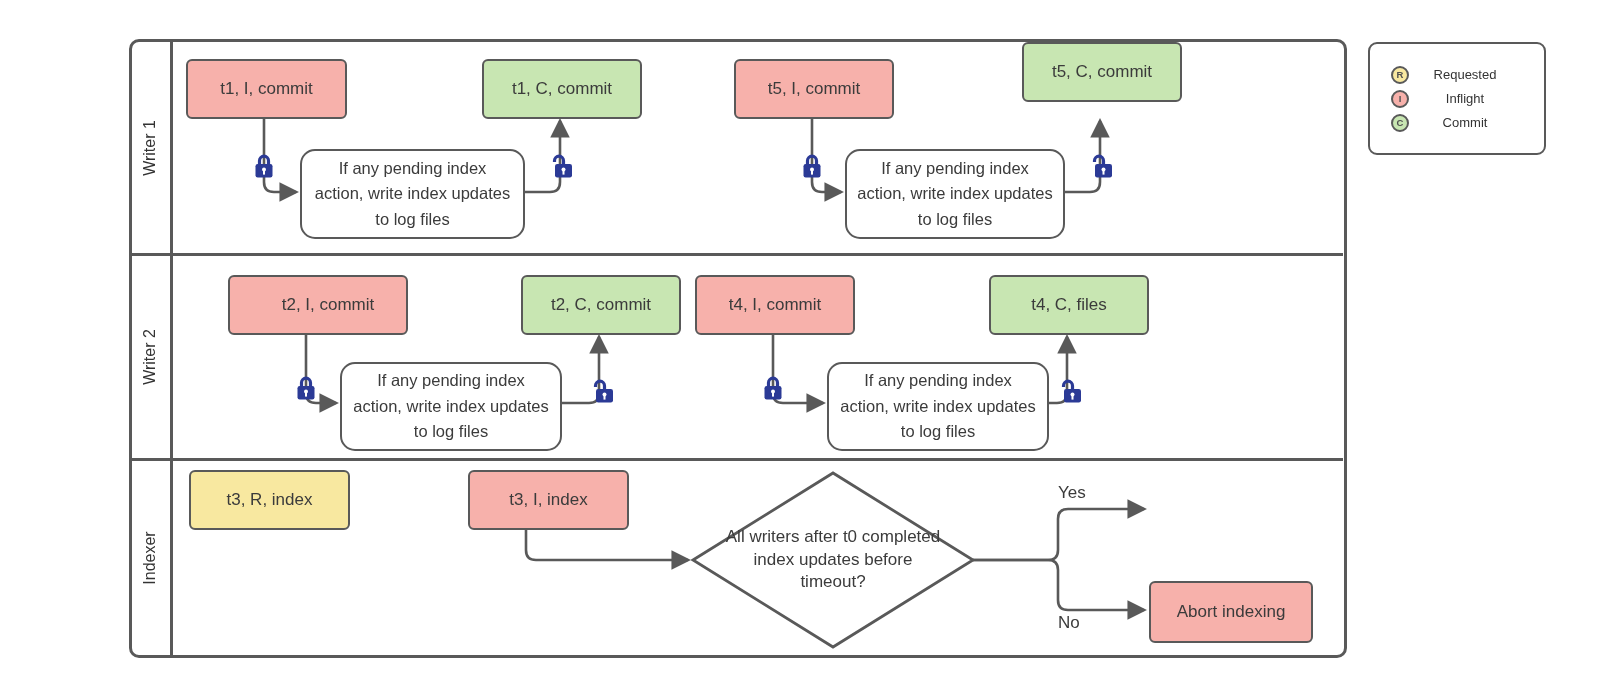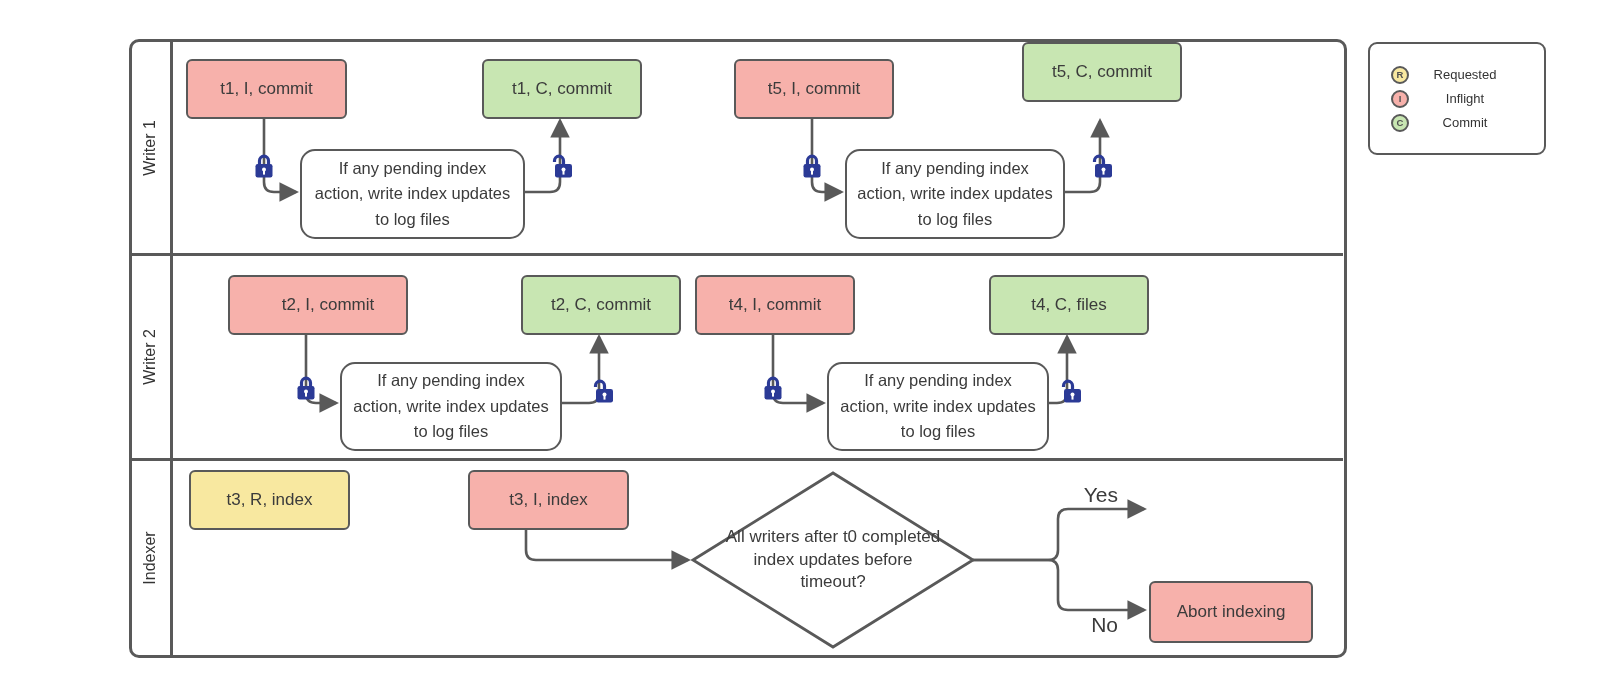--- a/index.html
+++ b/index.html
@@ -24,21 +24,21 @@
     display:flex;align-items:center;justify-content:center;text-align:center;
     font-size:17px;color:var(--text);background:#fff;z-index:3;}
   .inflight{background:#f7b1ab;}
   .commit{background:#c8e6b2;}
   .requested{background:#f8e8a0;}
   .process{background:#fff;border-radius:15px;font-size:16.5px;line-height:1.55;}
   .process .inner{width:196px;}
   .decision-text{position:absolute;z-index:3;display:flex;align-items:center;justify-content:center;
     text-align:center;font-size:17px;line-height:1.35;background:transparent;}
   .decision-text .inner{width:216px;}
-  .branch-label{position:absolute;z-index:3;font-size:21px;color:var(--text);width:60px;text-align:right;}
+  .branch-label{position:absolute;z-index:3;font-size:17px;color:var(--text);width:60px;text-align:left;}
   
   svg.overlay{position:absolute;left:0;top:0;z-index:2;}
   .lockicon{position:absolute;z-index:4;}
   
   .legend{position:absolute;left:1368px;top:42px;width:178px;height:113px;
     border:2.5px solid var(--stroke);border-radius:9px;background:#fff;
     display:flex;flex-direction:column;justify-content:center;gap:6px;padding:2px 0;box-sizing:border-box;}
   .legend-row{display:flex;align-items:center;}
   .legend-dot{width:14px;height:14px;border-radius:50%;border:2px solid var(--stroke);
     margin-left:21px;display:flex;align-items:center;justify-content:center;

